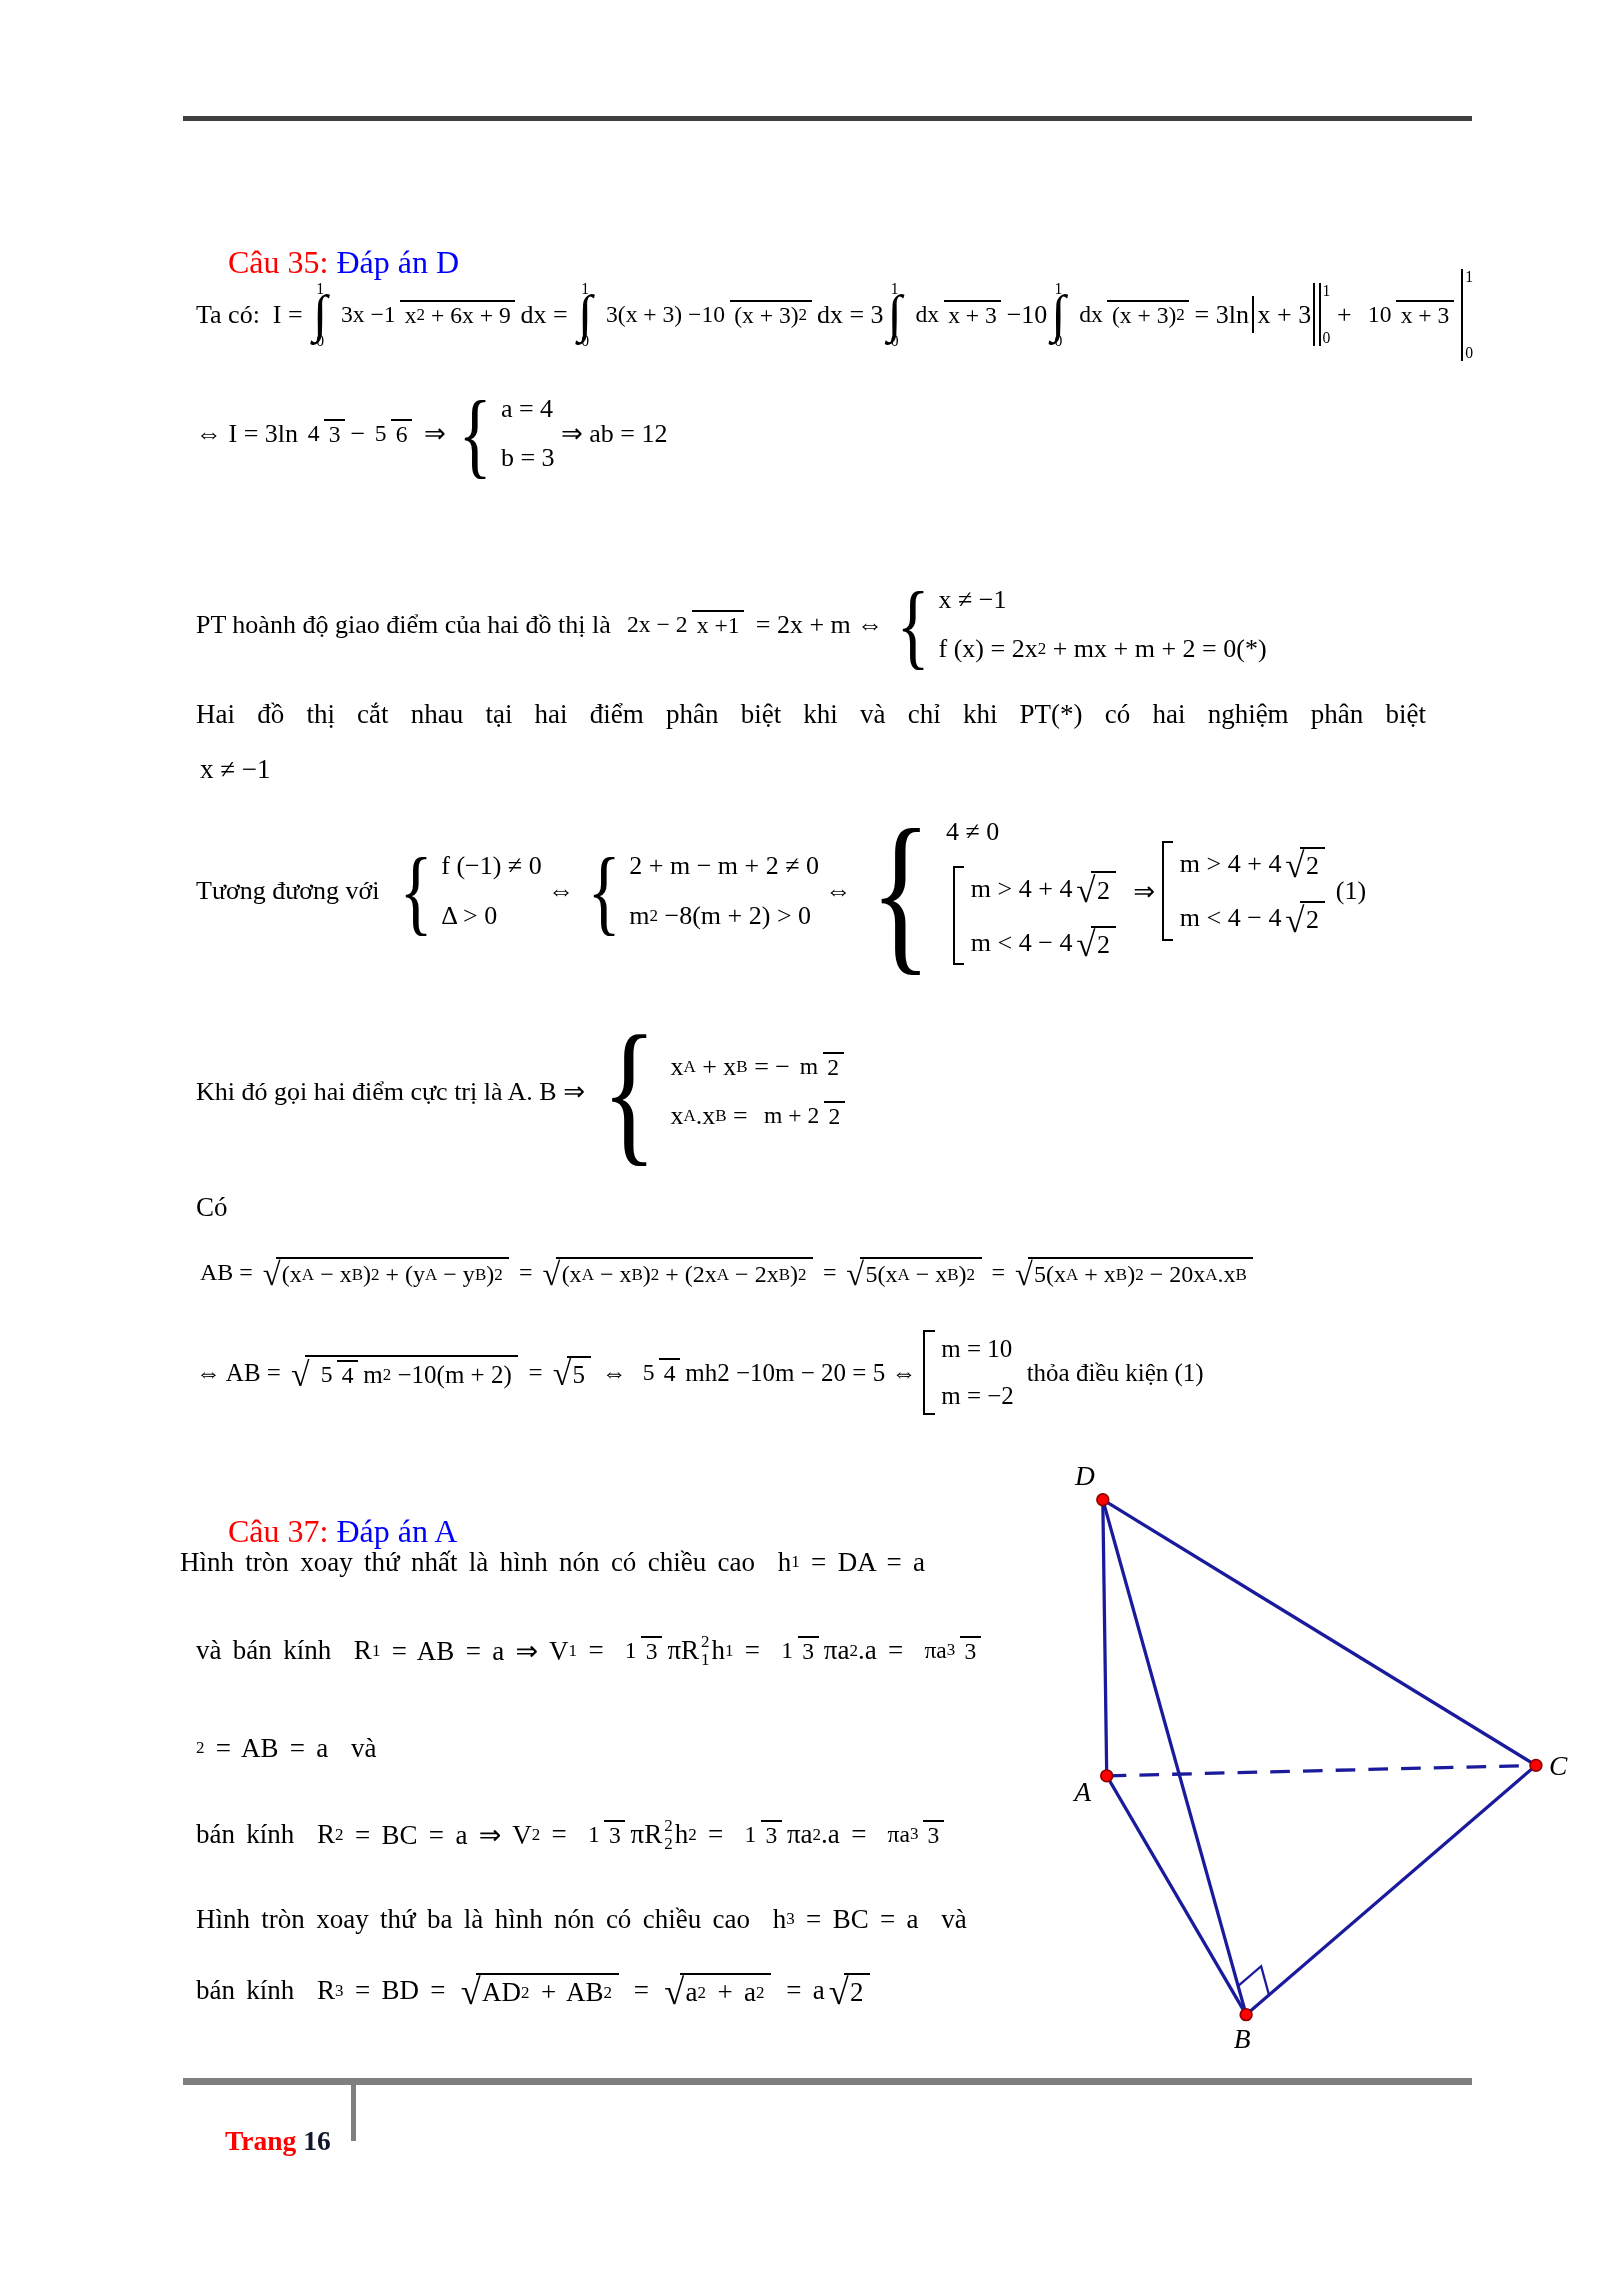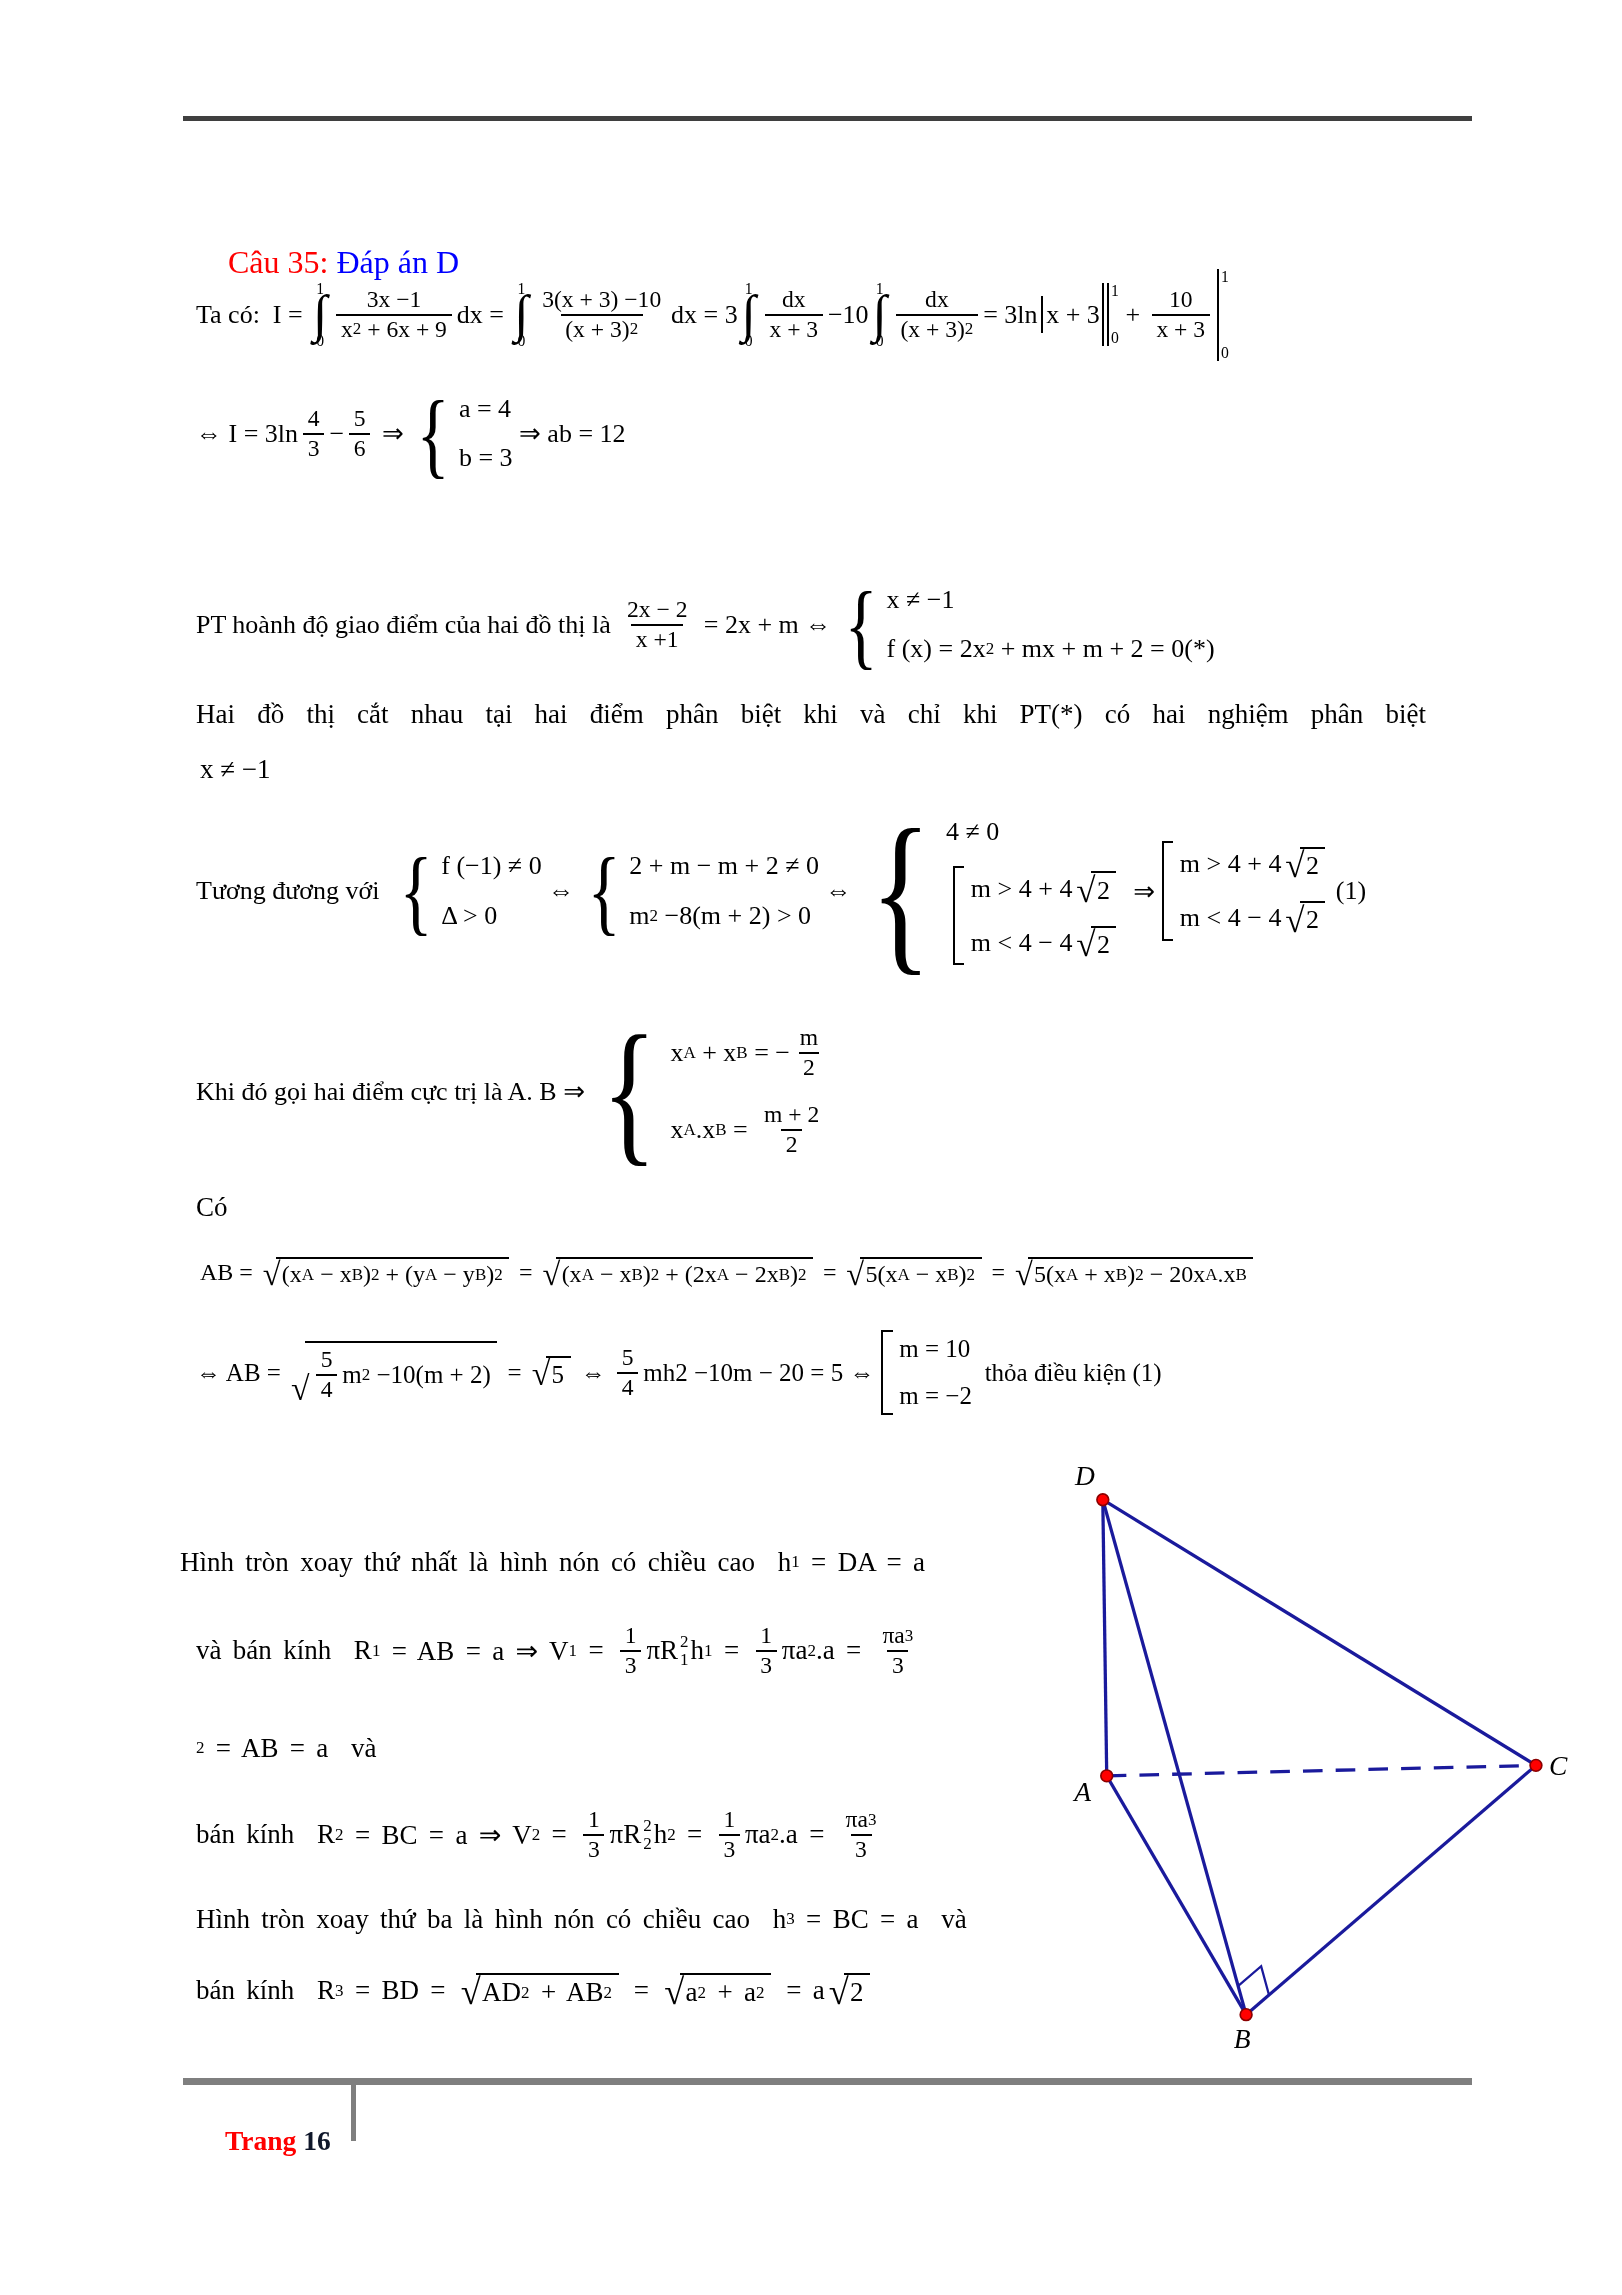--- a/index.html
+++ b/index.html
@@ -7,21 +7,21 @@
         font-family:"Liberation Serif",serif;color:#000;overflow:hidden;}
   .rule{position:absolute;background:#3f3f3f;}
   .qhead{position:absolute;font-size:32px;font-weight:normal;white-space:pre;}
   .qnum{color:#ff0000;}
   .qans{color:#0000ff;}
   .mline{position:absolute;display:flex;align-items:center;font-size:26px;white-space:pre;}
   .mtxt{white-space:pre;}
   .ptext{position:absolute;font-size:27px;}
   .just{text-align:justify;text-align-last:justify;word-spacing:3.9px;}
   .wide{word-spacing:4.6px;}
-  .frac{display:inline-flex;flex-direction:column;align-items:center;margin:0 5.2px;}
+  .frac{display:inline-flex;flex-direction:row;align-items:center;margin:0 5.2px;}
   .fn,.fd{font-size:23.6px;line-height:1.18;padding:0 4.6px;display:inline-flex;align-items:center;white-space:pre;}
   .fd{border-top:2px solid #000;}
   .intg{display:inline-flex;flex-direction:column;align-items:center;margin:0 3.9px;}
   .ih,.il{font-size:15.7px;line-height:1;}
   .ih{margin-bottom:-5.2px;}
   .il{margin-top:-5.2px;}
   .isym{font-size:52px;line-height:0.9;}
   sup{font-size:17px;vertical-align:11px;line-height:0;}
   sub{font-size:17px;vertical-align:-9.8px;line-height:0;}
   .supsub{display:inline-flex;flex-direction:column;align-items:flex-start;font-size:17px;line-height:1.05;margin:0 2px;}
@@ -61,20 +61,23 @@
 
   <div class="mline" style="left:196px;top:554px;height:141px;"><span class="mtxt">PT hoành độ giao điểm của hai đồ thị là </span><span class="frac"><span class="fn">2x − 2</span><span class="fd">x +1</span></span><span class="mtxt"> = 2x + m ⇔</span><span class="cases"><span class="brace" style="font-size: 96px;">{</span><span class="ccol"><span class="crow"><span class="mtxt">x ≠ −1</span></span><span class="crow"><span class="mtxt">f (x) = 2x</span><sup>2</sup><span class="mtxt"> + mx + m + 2 = 0(*)</span></span></span></span></div>
   <div class="ptext just" style="left:196px;top:699px;width:1230px;">Hai đồ thị cắt nhau tại hai điểm phân biệt khi và chỉ khi PT(*) có hai nghiệm phân biệt</div>
   <div class="ptext" style="left:200px;top:754px;">x ≠ −1</div>
   <div class="mline" style="left:196px;top:793px;height:196px;"><span class="mtxt">Tương đương với </span><span class="cases"><span class="brace" style="font-size: 96px;">{</span><span class="ccol"><span class="crow"><span class="mtxt">f (−1) ≠ 0</span></span><span class="crow"><span class="mtxt">Δ &gt; 0</span></span></span></span><span class="mtxt">⇔</span><span class="cases"><span class="brace" style="font-size: 96px;">{</span><span class="ccol"><span class="crow"><span class="mtxt">2 + m − m + 2 ≠ 0</span></span><span class="crow"><span class="mtxt">m</span><sup>2</sup><span class="mtxt"> −8(m + 2) &gt; 0</span></span></span></span><span class="mtxt">⇔</span><span class="cases"><span class="brace" style="font-size: 178px;">{</span><span class="ccol"><span class="crow"><span class="mtxt">4 ≠ 0</span></span><span class="crow"><span class="brk"><span class="bsym"></span><span class="bcol"><span class="crow"><span class="mtxt">m &gt; 4 + 4</span><span class="sqrt"><span class="rad">√</span><span class="vin">2</span></span></span><span class="crow"><span class="mtxt">m &lt; 4 − 4</span><span class="sqrt"><span class="rad">√</span><span class="vin">2</span></span></span></span></span></span></span></span><span class="mtxt">⇒</span><span class="brk"><span class="bsym"></span><span class="bcol"><span class="crow"><span class="mtxt">m &gt; 4 + 4</span><span class="sqrt"><span class="rad">√</span><span class="vin">2</span></span></span><span class="crow"><span class="mtxt">m &lt; 4 − 4</span><span class="sqrt"><span class="rad">√</span><span class="vin">2</span></span></span></span></span><span class="mtxt">(1)</span></div>
   <div class="mline" style="left:196px;top:995px;height:193px;"><span class="mtxt">Khi đó gọi hai điểm cực trị là A. B ⇒</span><span class="cases"><span class="brace" style="font-size: 159px;">{</span><span class="ccol"><span class="crow"><span class="mtxt">x</span><sub>A</sub><span class="mtxt"> + x</span><sub>B</sub><span class="mtxt"> = −</span><span class="frac"><span class="fn">m</span><span class="fd">2</span></span></span><span class="crow"><span class="mtxt">x</span><sub>A</sub><span class="mtxt">.x</span><sub>B</sub><span class="mtxt"> = </span><span class="frac"><span class="fn">m + 2</span><span class="fd">2</span></span></span></span></span></div>
   <div class="ptext" style="left:196px;top:1192px;">Có</div>
   <div class="mline" style="left:200px;top:1225px;height:95px;font-size:24px;"><span class="mtxt">AB = </span><span class="sqrt"><span class="rad">√</span><span class="vin"><span class="mtxt">(x</span><sub>A</sub><span class="mtxt"> − x</span><sub>B</sub><span class="mtxt">)</span><sup>2</sup><span class="mtxt"> + (y</span><sub>A</sub><span class="mtxt"> − y</span><sub>B</sub><span class="mtxt">)</span><sup>2</sup></span></span><span class="mtxt"> = </span><span class="sqrt"><span class="rad">√</span><span class="vin"><span class="mtxt">(x</span><sub>A</sub><span class="mtxt"> − x</span><sub>B</sub><span class="mtxt">)</span><sup>2</sup><span class="mtxt"> + (2x</span><sub>A</sub><span class="mtxt"> − 2x</span><sub>B</sub><span class="mtxt">)</span><sup>2</sup></span></span><span class="mtxt"> = </span><span class="sqrt"><span class="rad">√</span><span class="vin"><span class="mtxt">5(x</span><sub>A</sub><span class="mtxt"> − x</span><sub>B</sub><span class="mtxt">)</span><sup>2</sup></span></span><span class="mtxt"> = </span><span class="sqrt"><span class="rad">√</span><span class="vin"><span class="mtxt">5(x</span><sub>A</sub><span class="mtxt"> + x</span><sub>B</sub><span class="mtxt">)</span><sup>2</sup><span class="mtxt"> − 20x</span><sub>A</sub><span class="mtxt">.x</span><sub>B</sub></span></span></div>
   <div class="mline" style="left:196px;top:1315px;height:115px;font-size:25px;"><span class="mtxt">⇔ AB = </span><span class="sqrt"><span class="rad">√</span><span class="vin"><span class="frac"><span class="fn">5</span><span class="fd">4</span></span><span class="mtxt">m</span><sup>2</sup><span class="mtxt"> −10(m + 2)</span></span></span><span class="mtxt"> = </span><span class="sqrt"><span class="rad">√</span><span class="vin">5</span></span><span class="mtxt"> ⇔ </span><span class="frac"><span class="fn">5</span><span class="fd">4</span></span><span class="mtxt">mh2 −10m − 20 = 5 ⇔</span><span class="brk"><span class="bsym"></span><span class="bcol"><span class="crow"><span class="mtxt">m = 10</span></span><span class="crow"><span class="mtxt">m = −2</span></span></span></span><span class="mtxt"> thỏa điều kiện (1)</span></div>
 
+  <div class="qhead" style="left:196px;top:1476px;">
+    <span class="qnum">Câu 37:</span><span class="qans"> Đáp án A</span>
+  </div>
   <div class="mline wide" style="left:180px;top:1539px;height:46px;font-size:27px;"><span class="mtxt">Hình tròn xoay thứ nhất là hình nón có chiều cao  h</span><sub>1</sub><span class="mtxt"> = DA = a</span></div>
   <div class="mline wide" style="left:196px;top:1598px;height:105px;font-size:27px;"><span class="mtxt">và bán kính  R</span><sub>1</sub><span class="mtxt"> = AB = a ⇒ V</span><sub>1</sub><span class="mtxt"> = </span><span class="frac"><span class="fn">1</span><span class="fd">3</span></span><span class="mtxt">πR</span><span class="supsub"><span>2</span><span>1</span></span><span class="mtxt">h</span><sub>1</sub><span class="mtxt"> = </span><span class="frac"><span class="fn">1</span><span class="fd">3</span></span><span class="mtxt">πa</span><sup>2</sup><span class="mtxt">.a = </span><span class="frac"><span class="fn"><span class="mtxt">πa</span><sup>3</sup></span><span class="fd">3</span></span></div>
   <div class="mline wide" style="left:196px;top:1725px;height:46px;font-size:27px;"><sub>2</sub><span class="mtxt"> = AB = a  và</span></div>
   <div class="mline wide" style="left:196px;top:1782px;height:105px;font-size:27px;"><span class="mtxt">bán kính  R</span><sub>2</sub><span class="mtxt"> = BC = a ⇒ V</span><sub>2</sub><span class="mtxt"> = </span><span class="frac"><span class="fn">1</span><span class="fd">3</span></span><span class="mtxt">πR</span><span class="supsub"><span>2</span><span>2</span></span><span class="mtxt">h</span><sub>2</sub><span class="mtxt"> = </span><span class="frac"><span class="fn">1</span><span class="fd">3</span></span><span class="mtxt">πa</span><sup>2</sup><span class="mtxt">.a = </span><span class="frac"><span class="fn"><span class="mtxt">πa</span><sup>3</sup></span><span class="fd">3</span></span></div>
   <div class="mline wide" style="left:196px;top:1896px;height:46px;font-size:27px;"><span class="mtxt">Hình tròn xoay thứ ba là hình nón có chiều cao  h</span><sub>3</sub><span class="mtxt"> = BC = a  và</span></div>
   <div class="mline wide" style="left:196px;top:1951px;height:79px;font-size:27px;"><span class="mtxt">bán kính  R</span><sub>3</sub><span class="mtxt"> = BD = </span><span class="sqrt"><span class="rad">√</span><span class="vin"><span class="mtxt">AD</span><sup>2</sup><span class="mtxt"> + AB</span><sup>2</sup></span></span><span class="mtxt"> = </span><span class="sqrt"><span class="rad">√</span><span class="vin"><span class="mtxt">a</span><sup>2</sup><span class="mtxt"> + a</span><sup>2</sup></span></span><span class="mtxt"> = a</span><span class="sqrt"><span class="rad">√</span><span class="vin">2</span></span></div>
 
   <svg style="position:absolute;left:1057px;top:1459px;" width="530" height="599" viewBox="0 0 810 915">
     <g stroke="#1a1a9c" stroke-width="5" fill="none">
       <line x1="76" y1="484" x2="732" y2="468" stroke-dasharray="30 20"></line>

